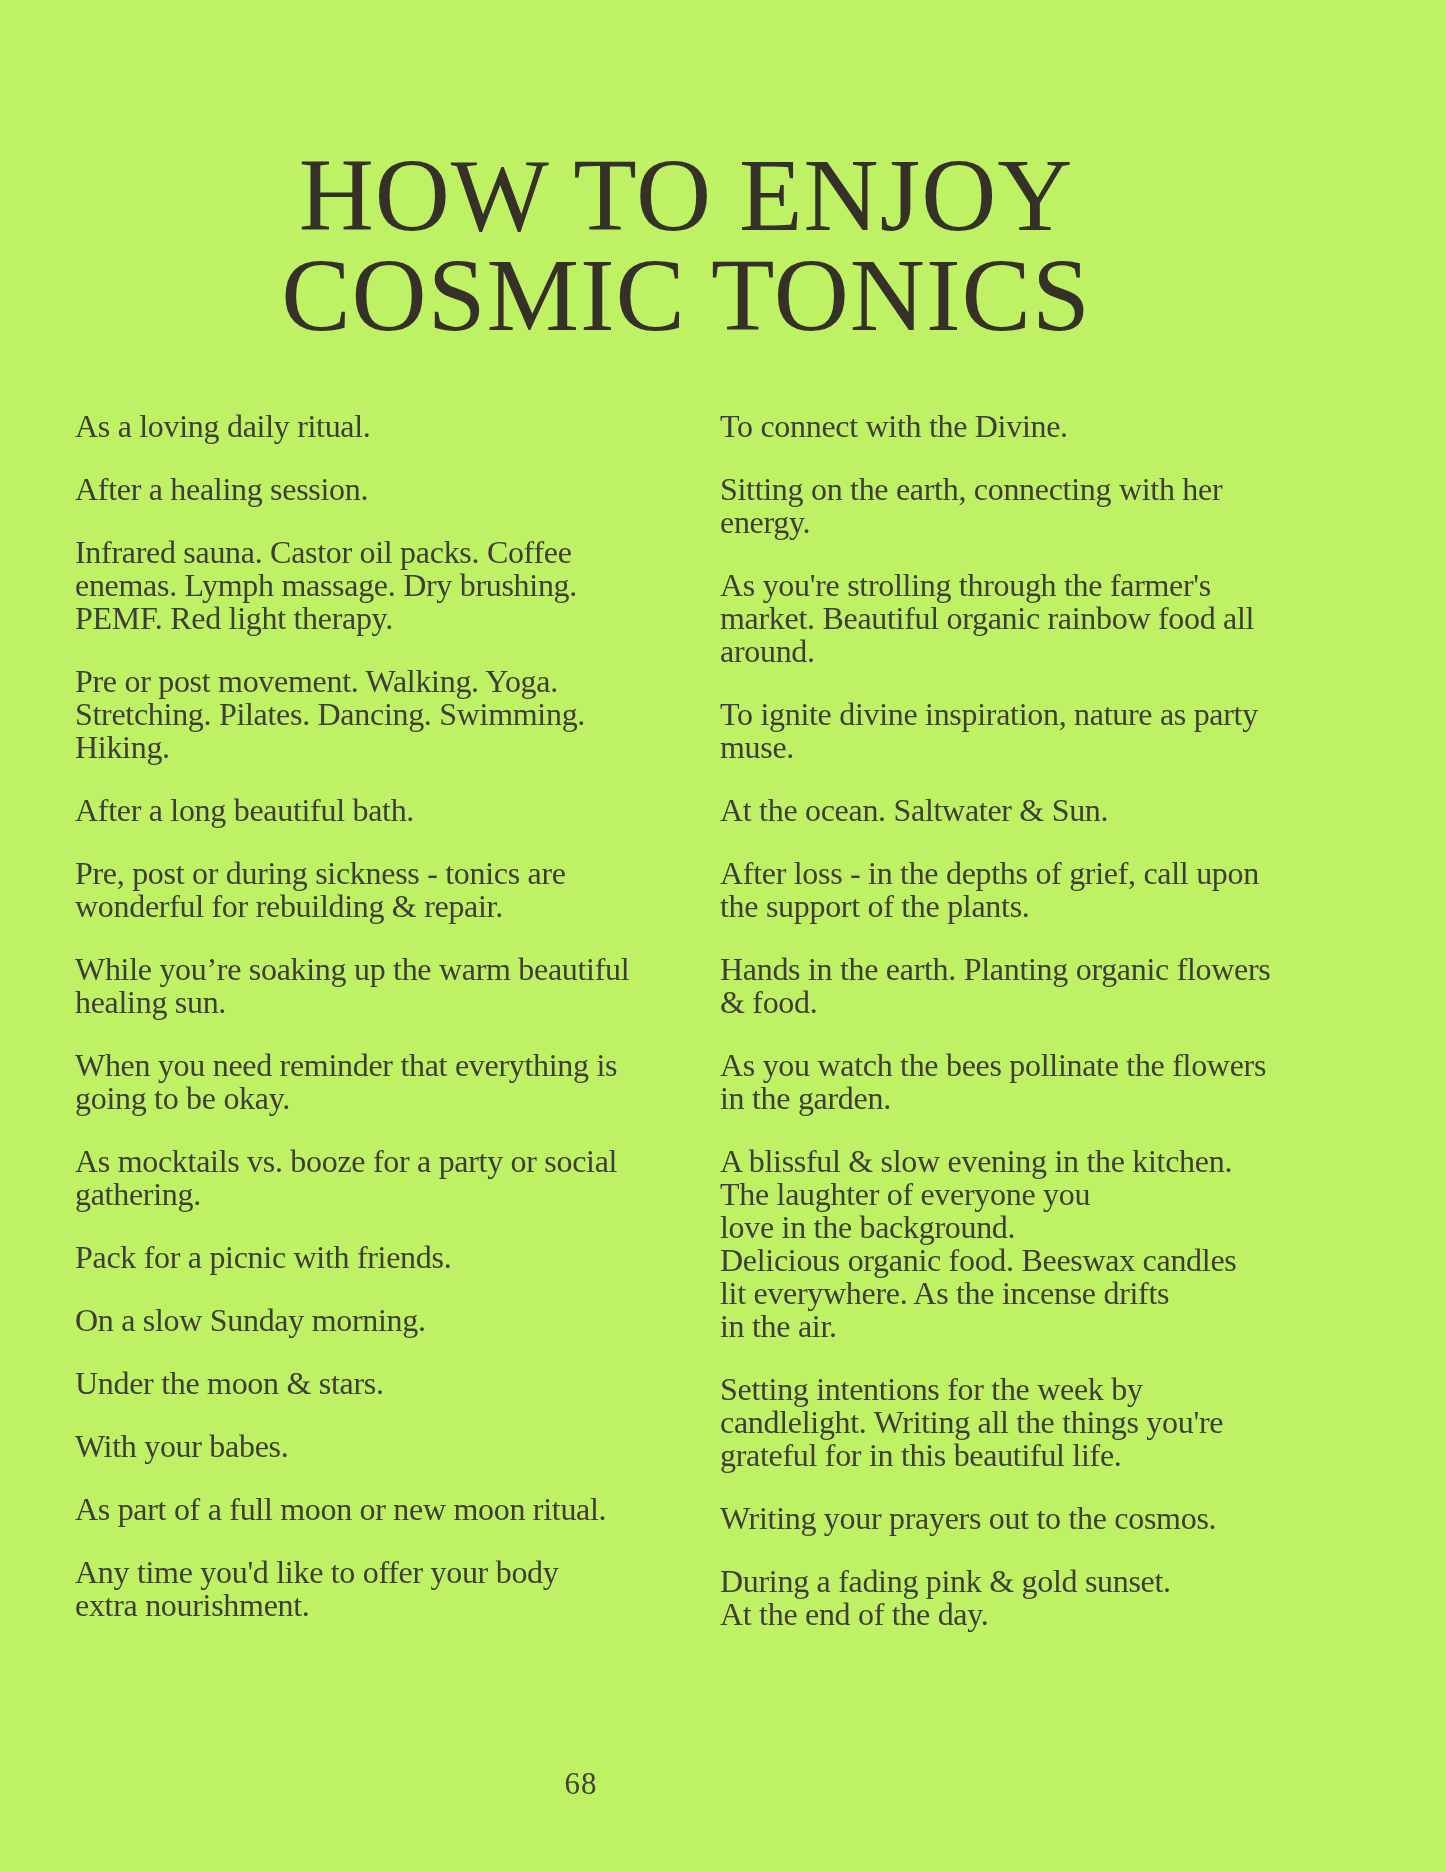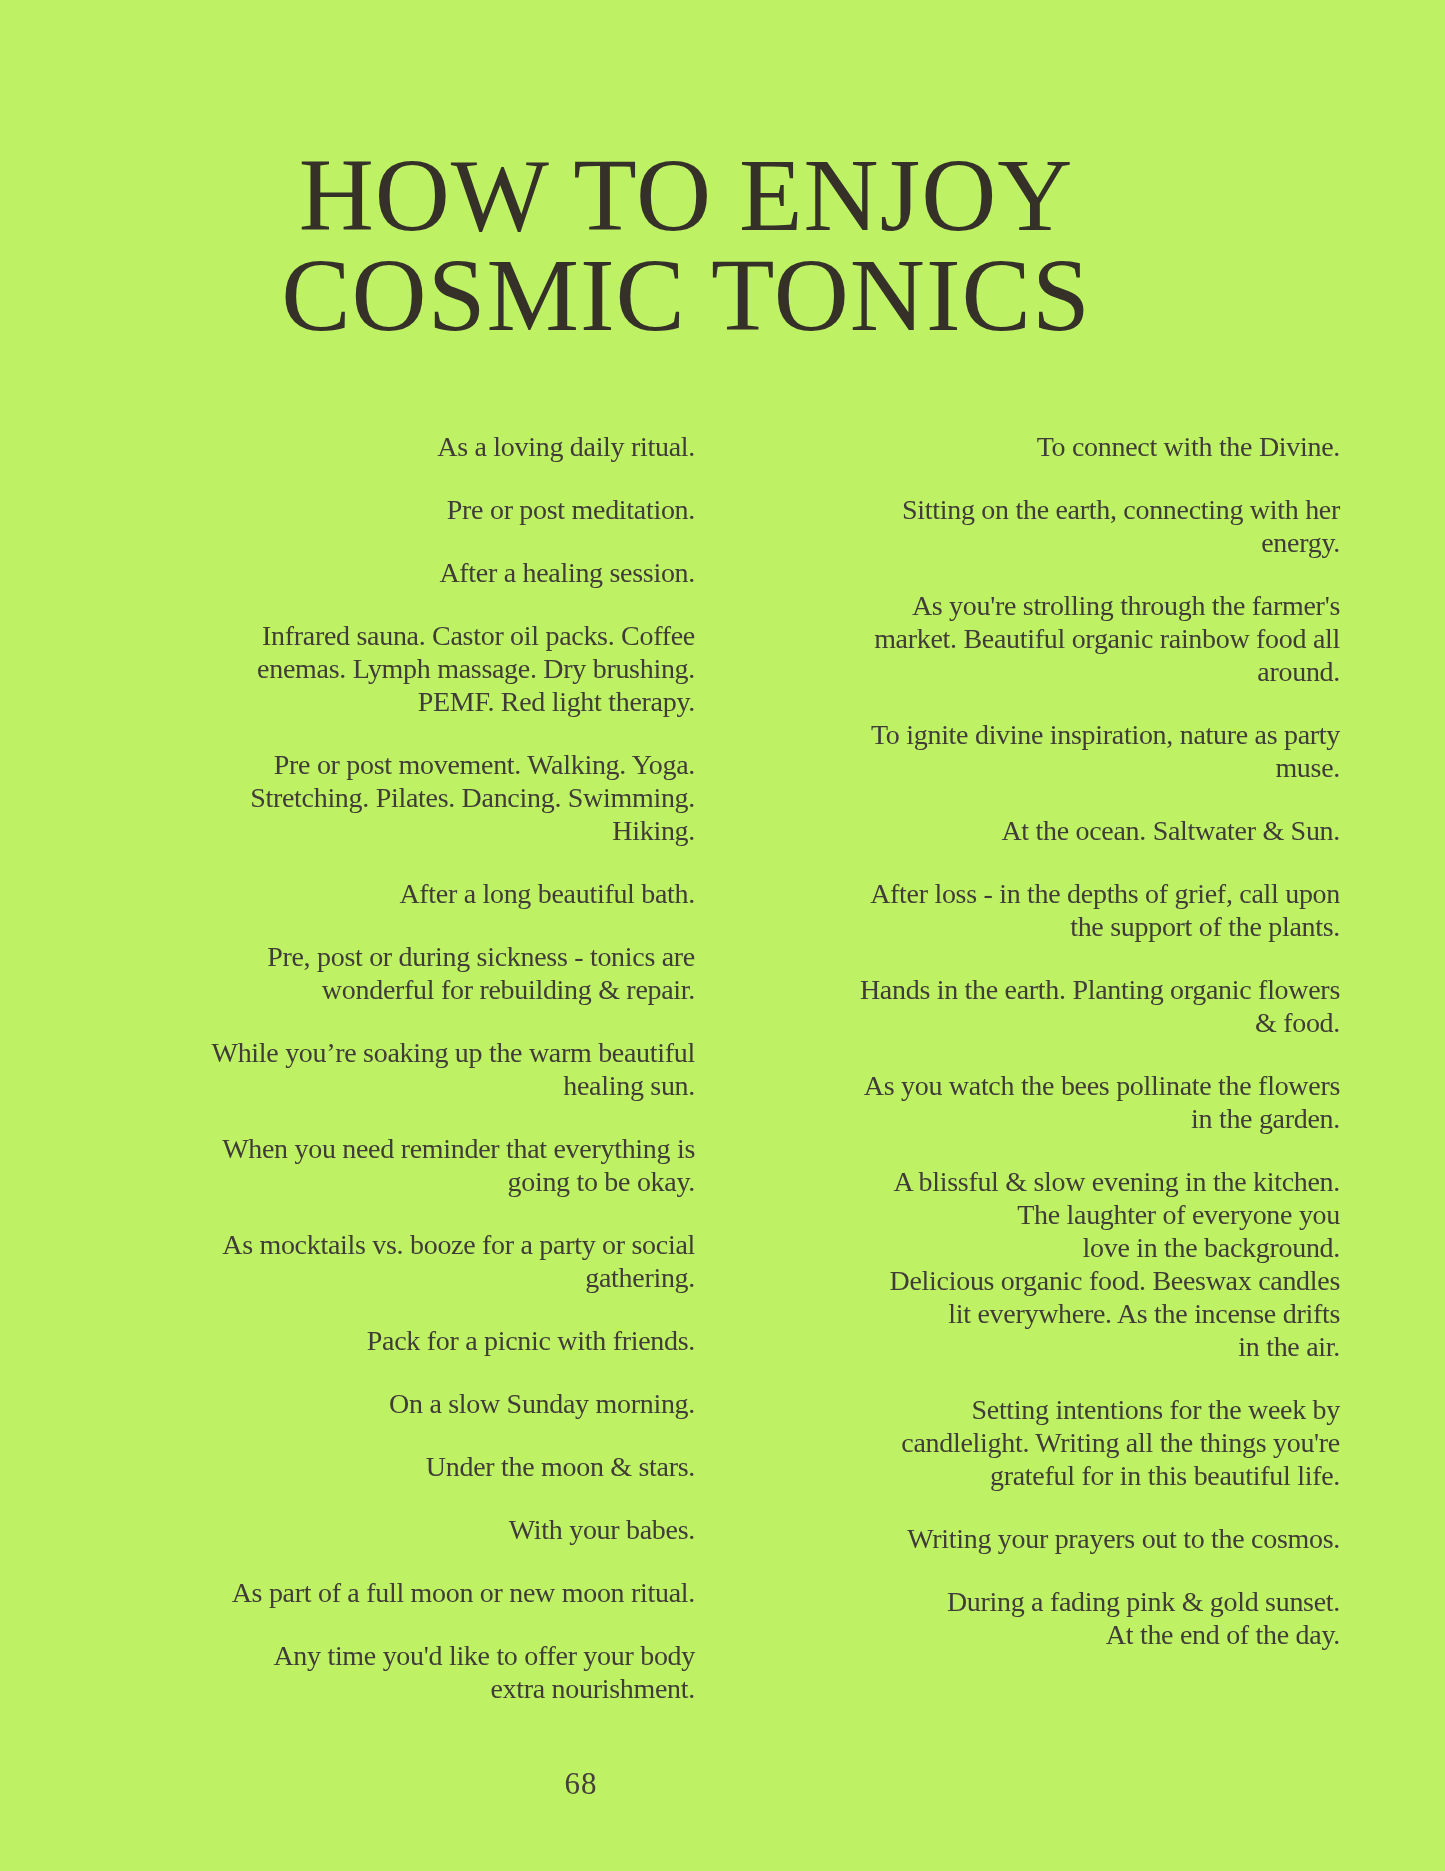--- a/index.html
+++ b/index.html
@@ -18,25 +18,25 @@
     font-weight:400;
     font-size:104px;
     line-height:100px;
     letter-spacing:1px;
     text-align:center;
     color:#353129;
     white-space:pre-line;
   }
   .col{
     position:absolute;
-    top:430px;
+    top:410px;
     width:620px;
-    text-align:right;
+    text-align:left;
     color:#403c37;
-    font-size:28px;
+    font-size:32px;
     letter-spacing:-0.3px;
     line-height:33px;
   }
   .col-left{left:75px;}
   .col-right{left:720px;}
   .col p{
     margin:0 0 30px 0;
     white-space:pre-line;
   }
   .page-number{
@@ -49,21 +49,20 @@
   }
 </style>
 </head>
 <body>
 
 <div class="page">
   <h1 class="title">HOW TO ENJOY
 COSMIC TONICS</h1>
   <div class="col col-left">
       <p>As a loving daily ritual.</p>
-      <p>Pre or post meditation.</p>
       <p>After a healing session.</p>
       <p>Infrared sauna. Castor oil packs. Coffee
 enemas. Lymph massage. Dry brushing.
 PEMF. Red light therapy.</p>
       <p>Pre or post movement. Walking. Yoga.
 Stretching. Pilates. Dancing. Swimming.
 Hiking.</p>
       <p>After a long beautiful bath.</p>
       <p>Pre, post or during sickness - tonics are
 wonderful for rebuilding &amp; repair.</p>

